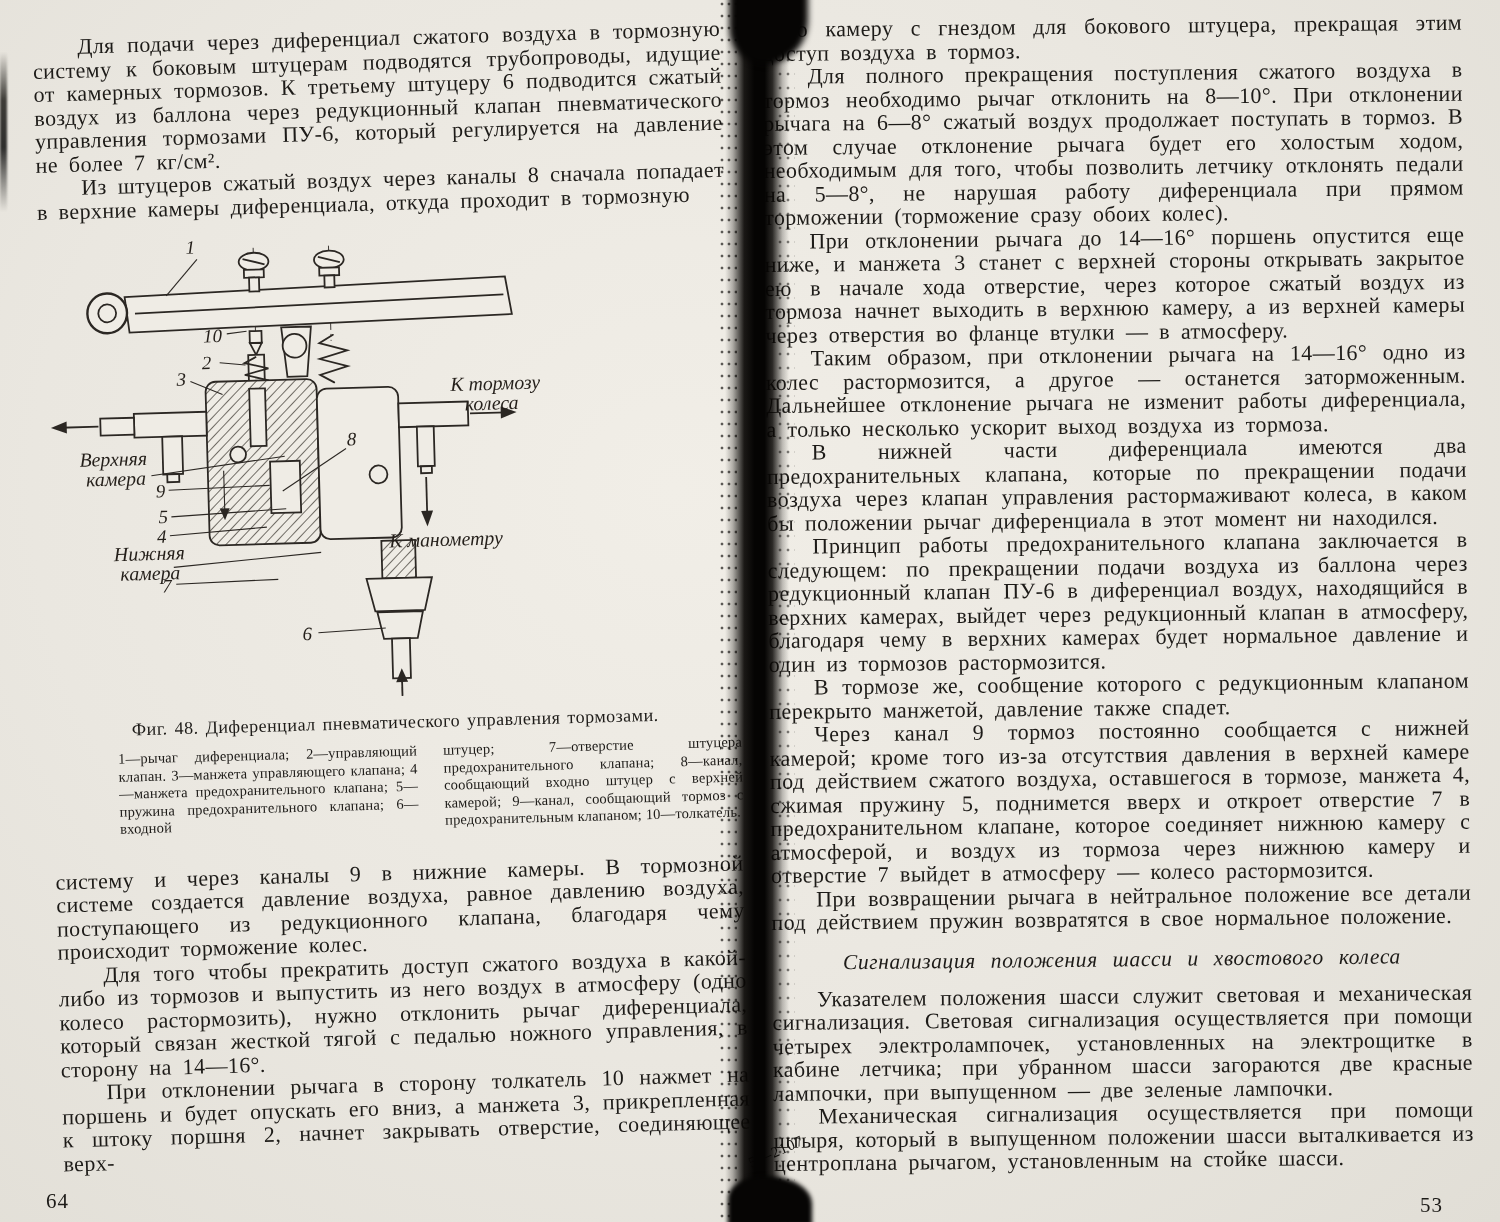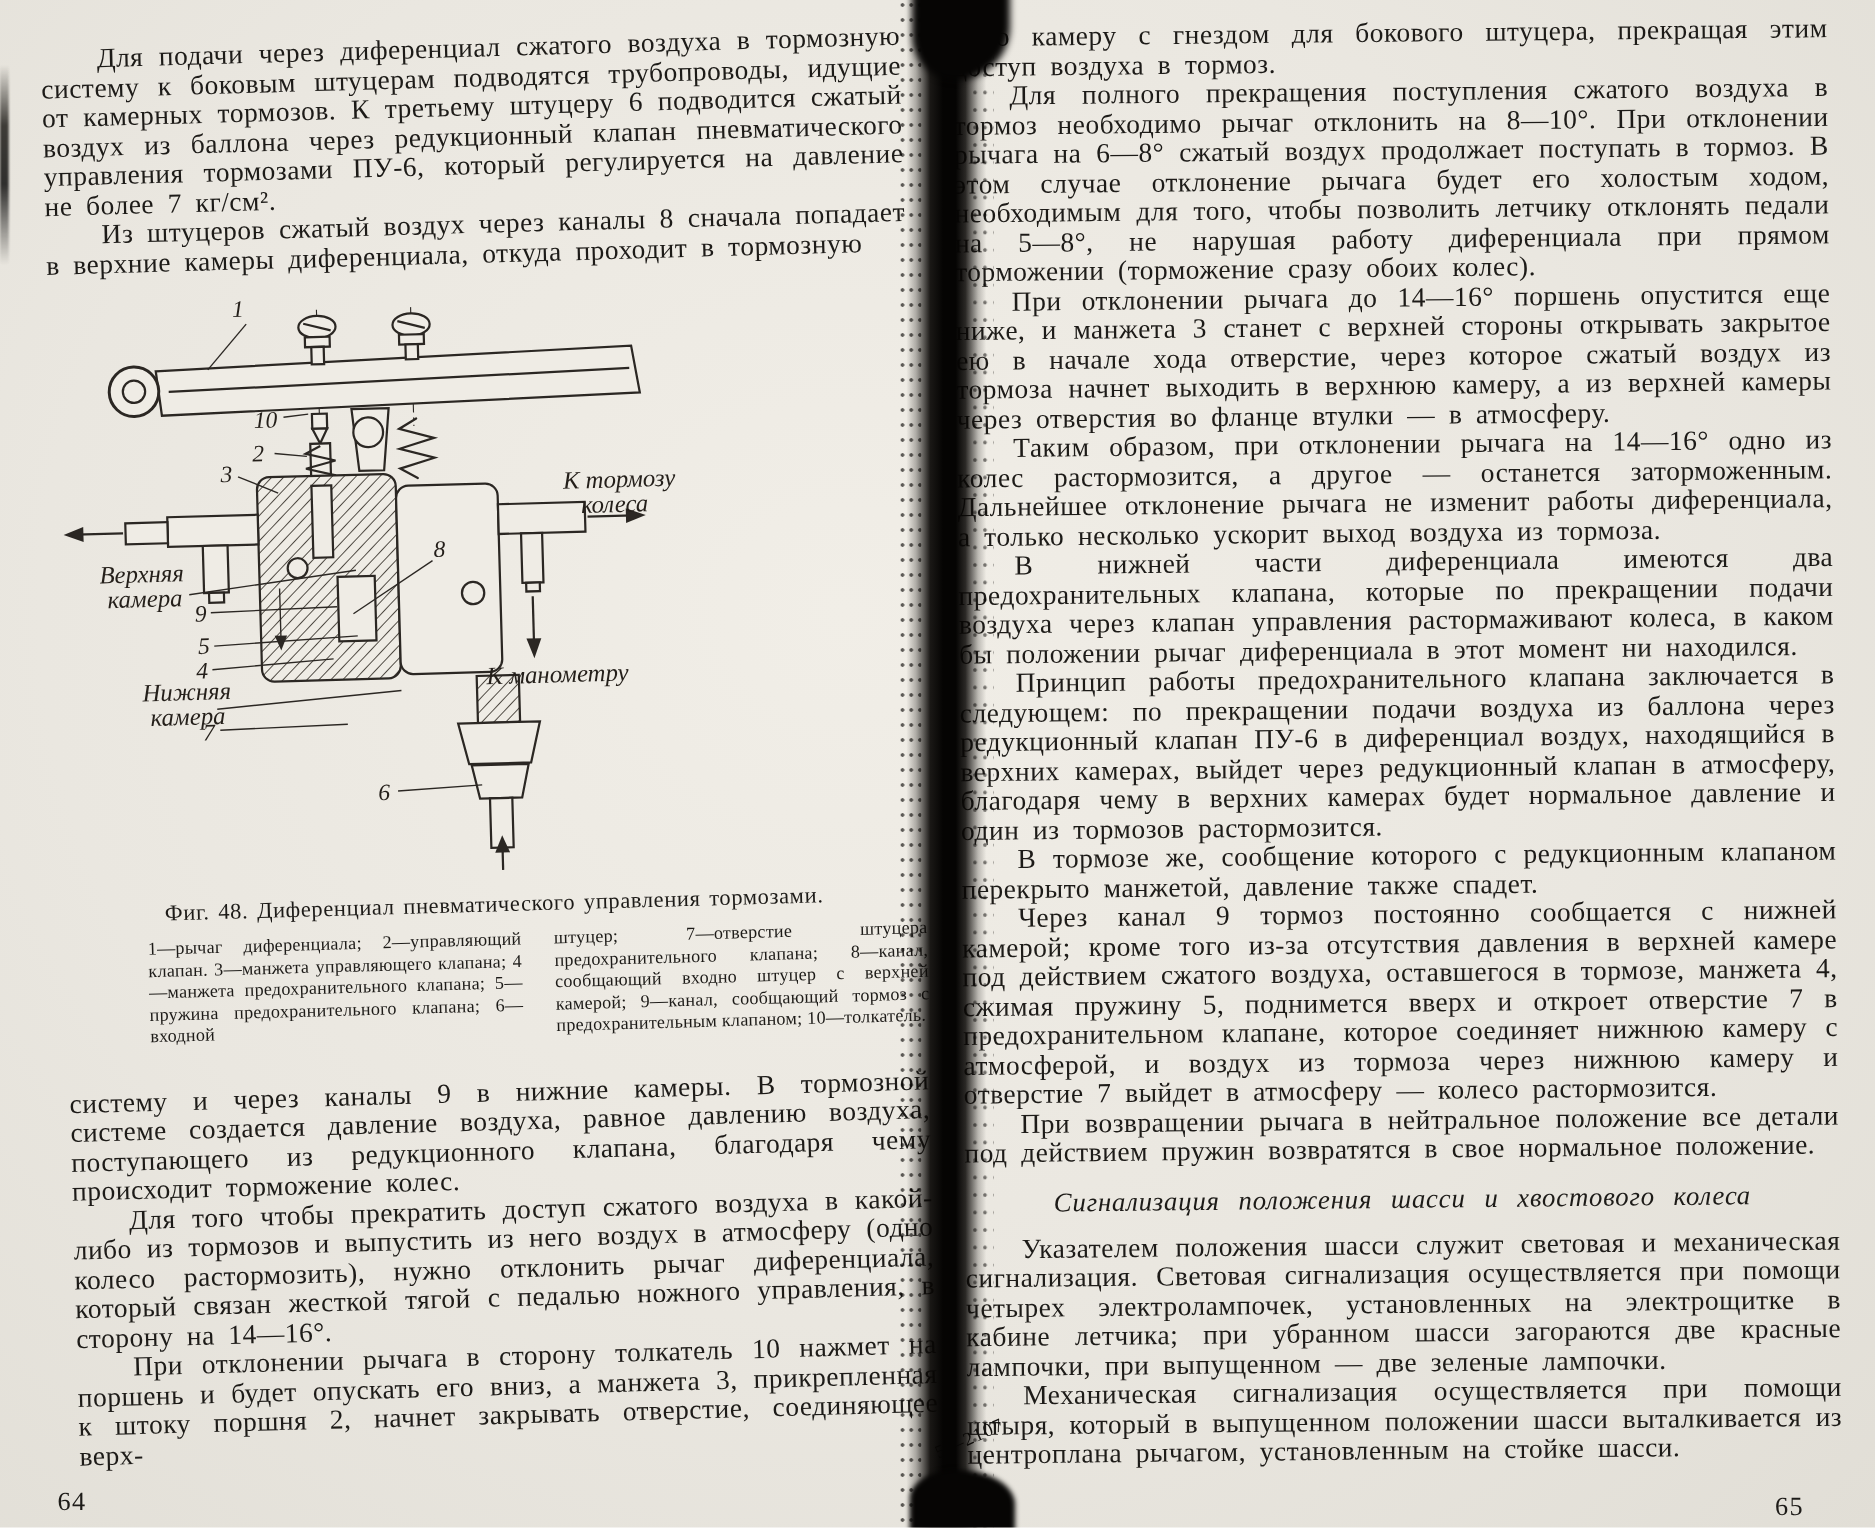--- a/index.html
+++ b/index.html
@@ -218,20 +218,20 @@
     <p class="body ind">Принцип работы предохранительного клапана заключается в следующем: по прекращении подачи воздуха из баллона через редукционный клапан ПУ-6 в диференциал воздух, находящийся в верхних камерах, выйдет через редукционный клапан в атмосферу, благодаря чему в верхних камерах будет нормальное давление и один из тормозов растормозится.</p>
     <p class="body ind">В тормозе же, сообщение которого с редукционным клапаном перекрыто манжетой, давление также спадет.</p>
     <p class="body ind">Через канал 9 тормоз постоянно сообщается с нижней камерой; кроме того из-за отсутствия давления в верхней камере под действием сжатого воздуха, оставшегося в тормозе, манжета 4, сжимая пружину 5, поднимется вверх и откроет отверстие 7 в предохранительном клапане, которое соединяет нижнюю камеру с атмосферой, и воздух из тормоза через нижнюю камеру и отверстие 7 выйдет в атмосферу — колесо растормозится.</p>
     <p class="body ind">При возвращении рычага в нейтральное положение все детали под действием пружин возвратятся в свое нормальное положение.</p>
     <div class="section-heading">Сигнализация положения шасси и хвостового колеса</div>
     <p class="body ind">Указателем положения шасси служит световая и механическая сигнализация. Световая сигнализация осуществляется при помощи четырех электролампочек, установленных на электрощитке в кабине летчика; при убранном шасси загораются две красные лампочки, при выпущенном — две зеленые лампочки.</p>
     <p class="body ind">Механическая сигнализация осуществляется при помощи штыря, который в выпущенном положении шасси выталкивается из центроплана рычагом, установленным на стойке шасси.</p>
   </div>
 
   <div class="pagenum pn-left">64</div>
-  <div class="pagenum pn-right">65</div>
+  <div class="pagenum pn-right">53</div>
   <div class="printmark">5—2107</div>
 
   <div class="binding"></div>
   <div class="bind-blob-top"></div>
   <div class="bind-blob-bottom"></div>
   <div class="edge-mark"></div>
 </div>
 
 </body></html>

